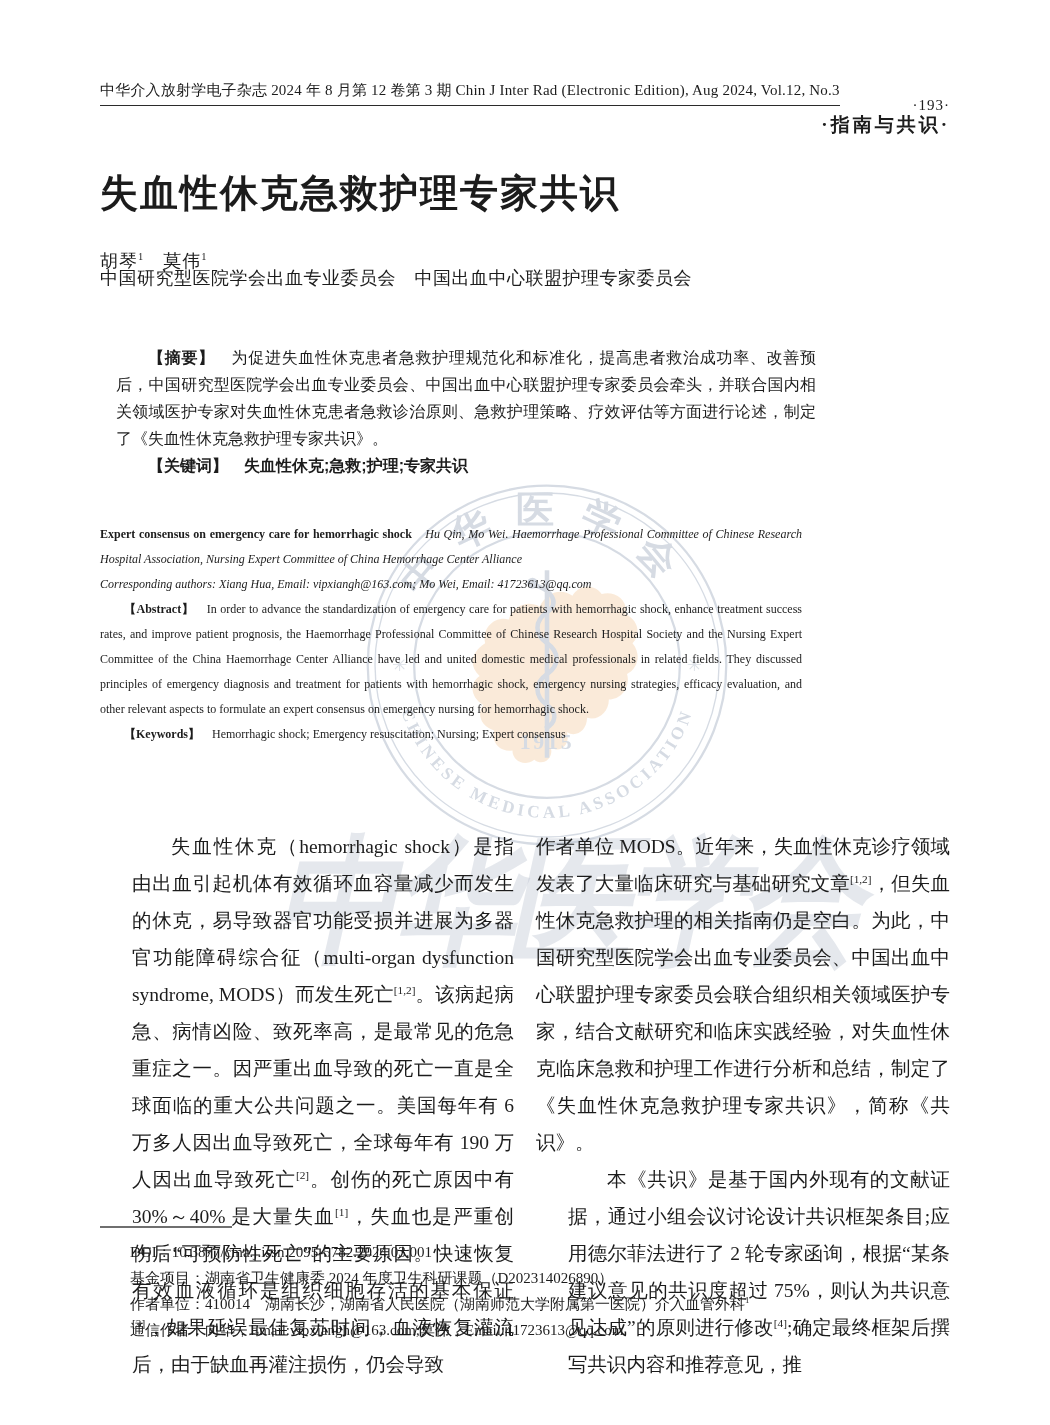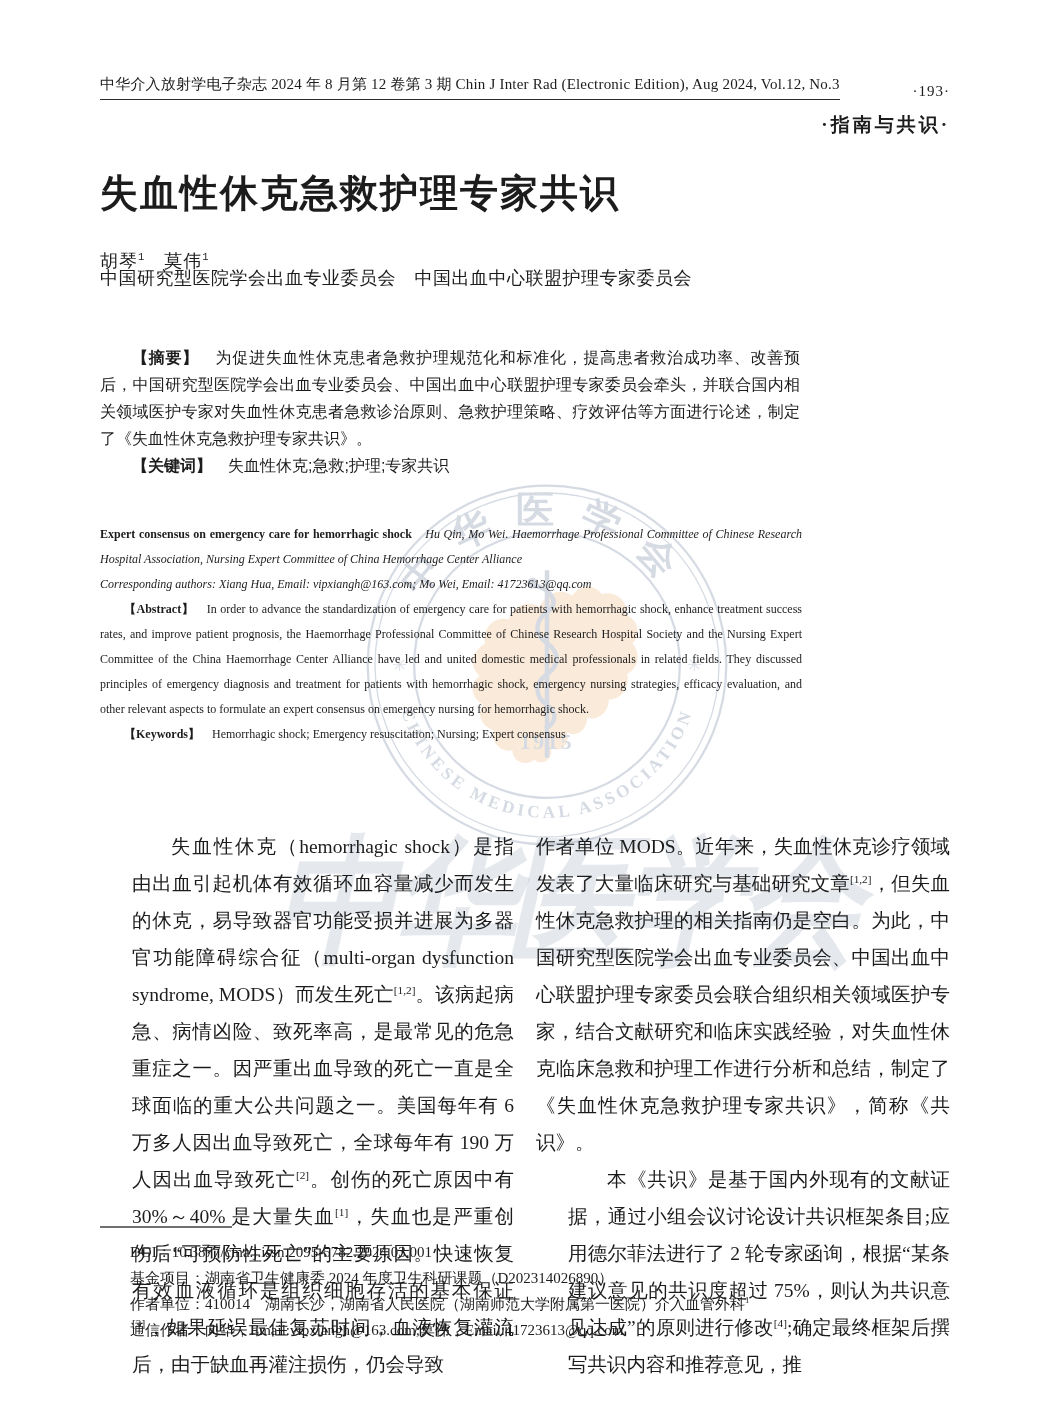--- a/index.html
+++ b/index.html
@@ -21,29 +21,29 @@
   .seal-star{font-size:20px;fill:#d3d9e2;}
   .wm-script{
     left:275px;top:835px;width:560px;
     font-size:124px;line-height:1.1;white-space:nowrap;
     font-style:italic;font-weight:700;letter-spacing:-8px;
     color:rgba(168,178,194,.30);
     transform:scaleY(1.12);
   }
   
   .blk{position:absolute;left:100px;width:850px;z-index:2;}
-  .journal-header{top:58px;display:flex;justify-content:space-between;align-items:flex-end;font-size:15px;}
+  .journal-header{top:72px;display:flex;justify-content:space-between;align-items:center;font-size:15px;}
   .journal-line{border-bottom:1.5px solid #2b2b2b;padding-bottom:5px;letter-spacing:.2px;}
   .page-number{font-size:15px;letter-spacing:1px;margin-top:25px;}
   .section-label{top:112px;text-align:right;font-size:19px;font-weight:700;letter-spacing:3px;}
   .article-title{top:168px;font-size:38px;font-weight:600;letter-spacing:2px;}
-  .authors-line{top:249px;font-size:18px;letter-spacing:1px;font-family:Liberation Mono, monospace;}
+  .authors-line{top:249px;font-size:18px;letter-spacing:1px;}
   .affiliation-line{top:266px;font-size:18px;letter-spacing:.5px;}
-  .abstract-cn{top:344px;width:700px;font-size:16px;line-height:27px;text-align:justify;}
-  .kw-cn{font-family:"Liberation Sans","DejaVu Sans",sans-serif;}
+  .abstract-cn{top:344px;width:700px;font-size:16px;line-height:27px;text-align:justify;margin-left:16px;}
+  .kw-cn{font-family:"Liberation Sans","DejaVu Sans",sans-serif;font-weight:bold;}
   .abstract-en{top:522px;width:702px;font-size:12px;line-height:25px;text-align:justify;}
   .abstract-en p{margin:0;}
   .abstract-en b{font-weight:700;}
   .abstract-en i{font-style:italic;}
   .body-columns{top:828px;display:flex;gap:22px;font-size:19.5px;line-height:37px;text-align:justify;}
   .col{flex:1;min-width:0;}
   .col p{margin:0;}
   .col p.indent{text-indent:2em;margin-left:32px;}
   sup{font-size:.58em;vertical-align:super;line-height:0;}
   .indent2{text-indent:2em;}

